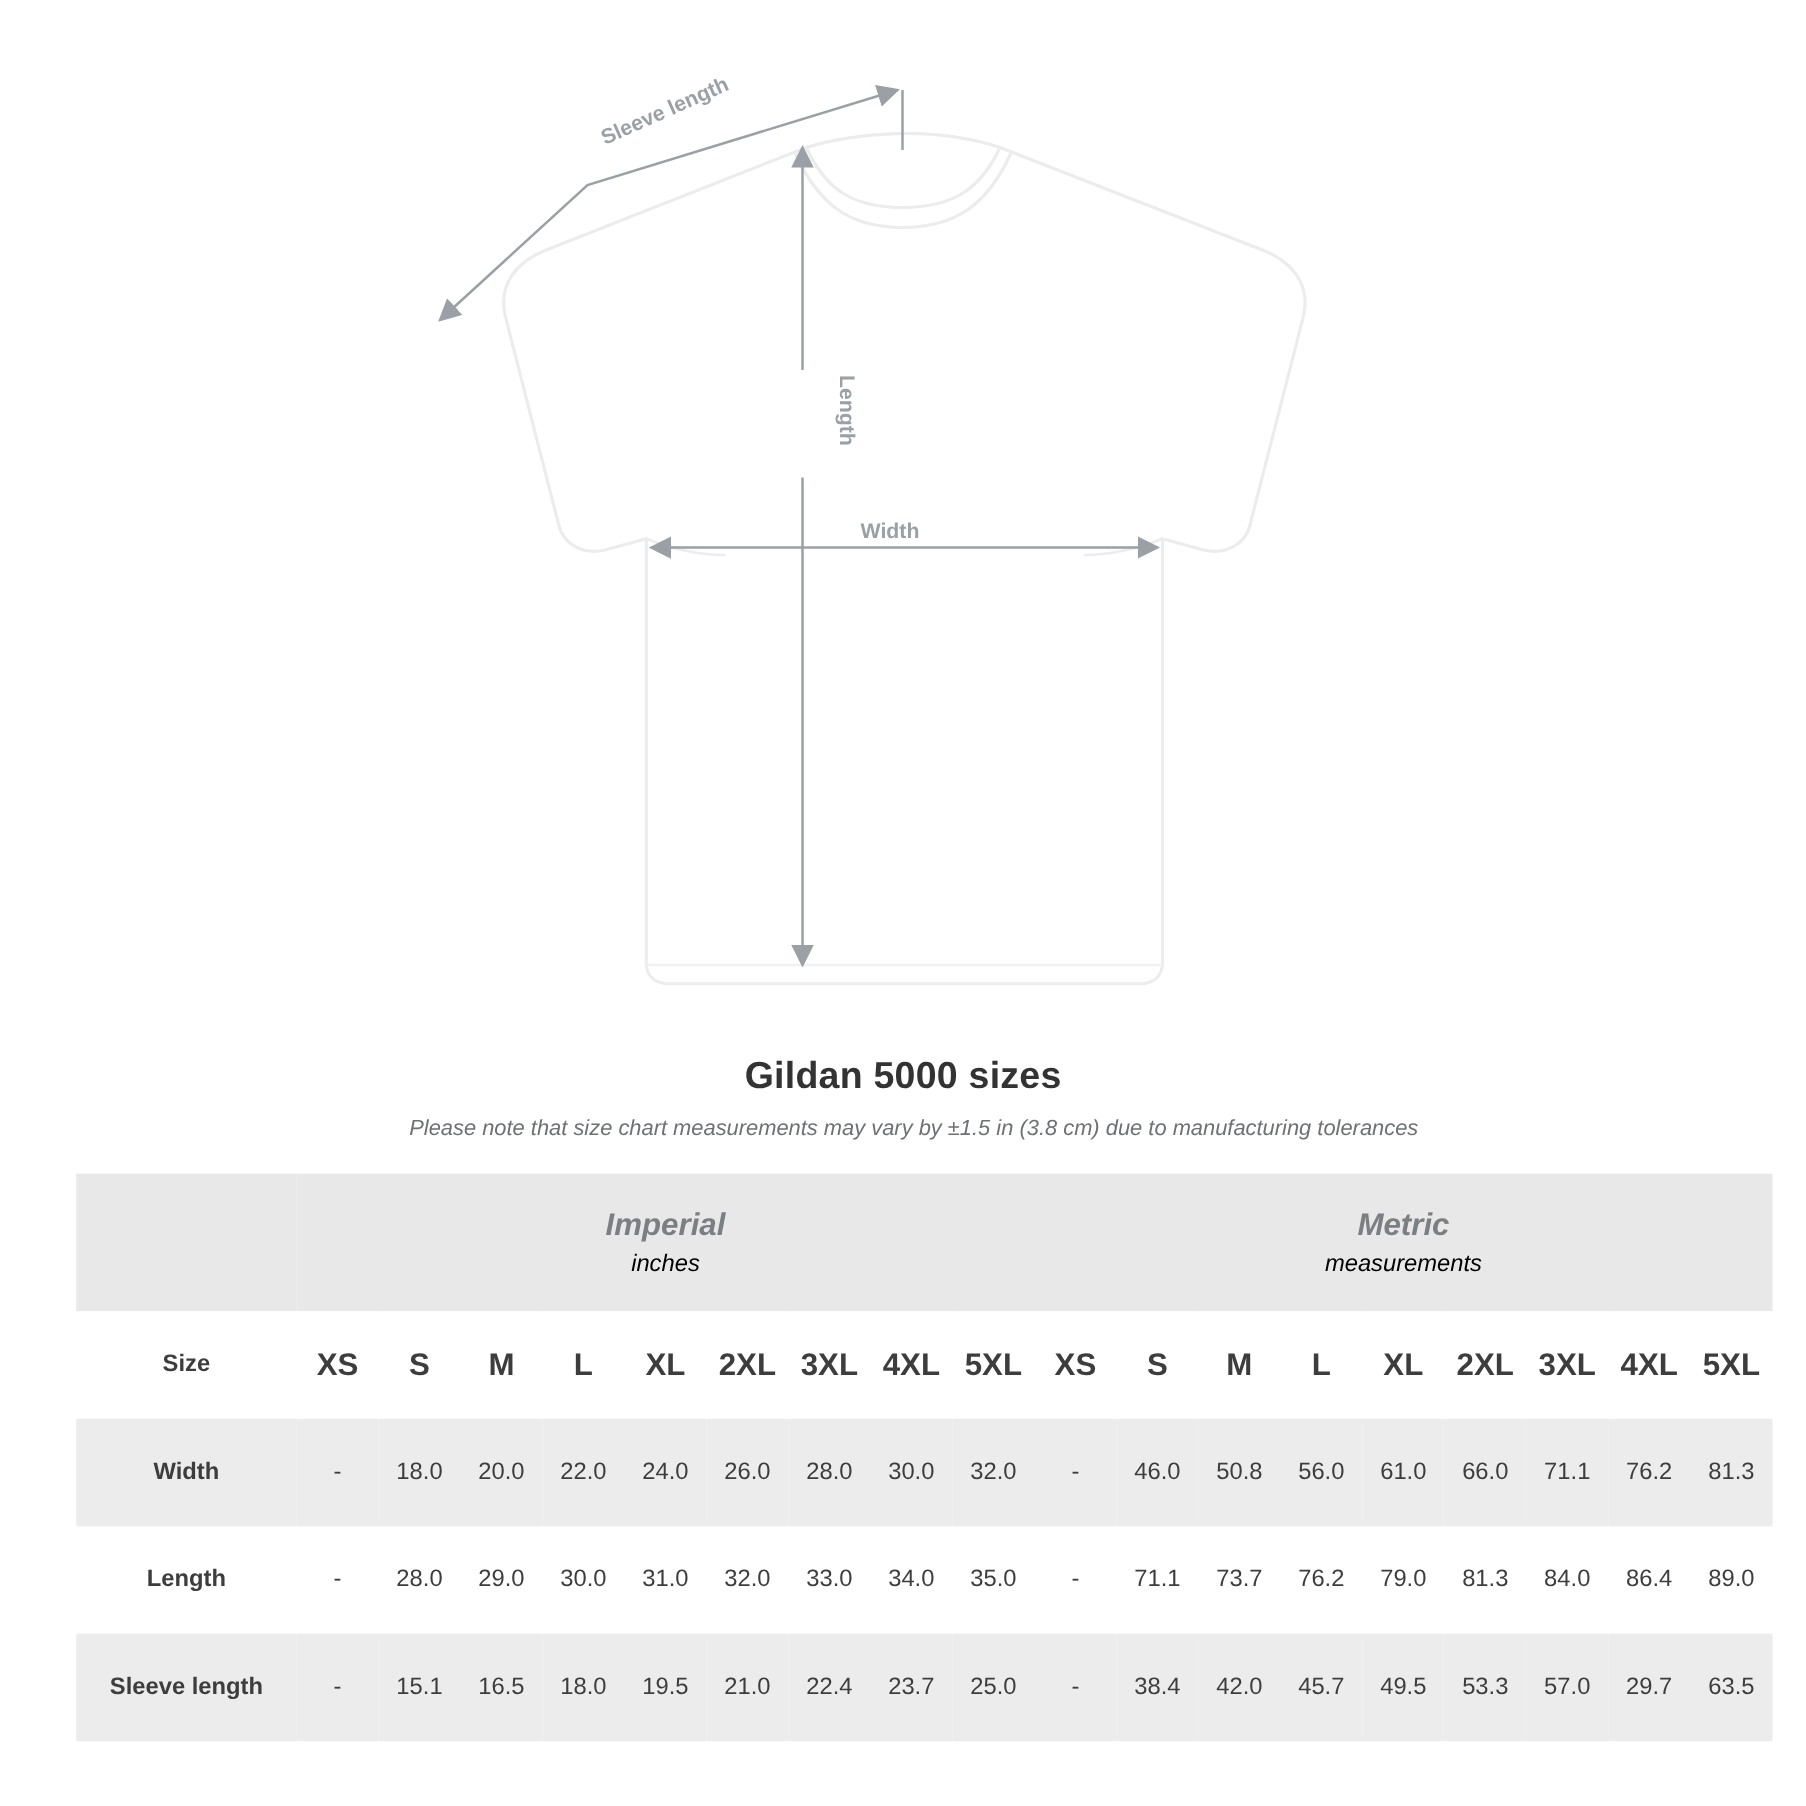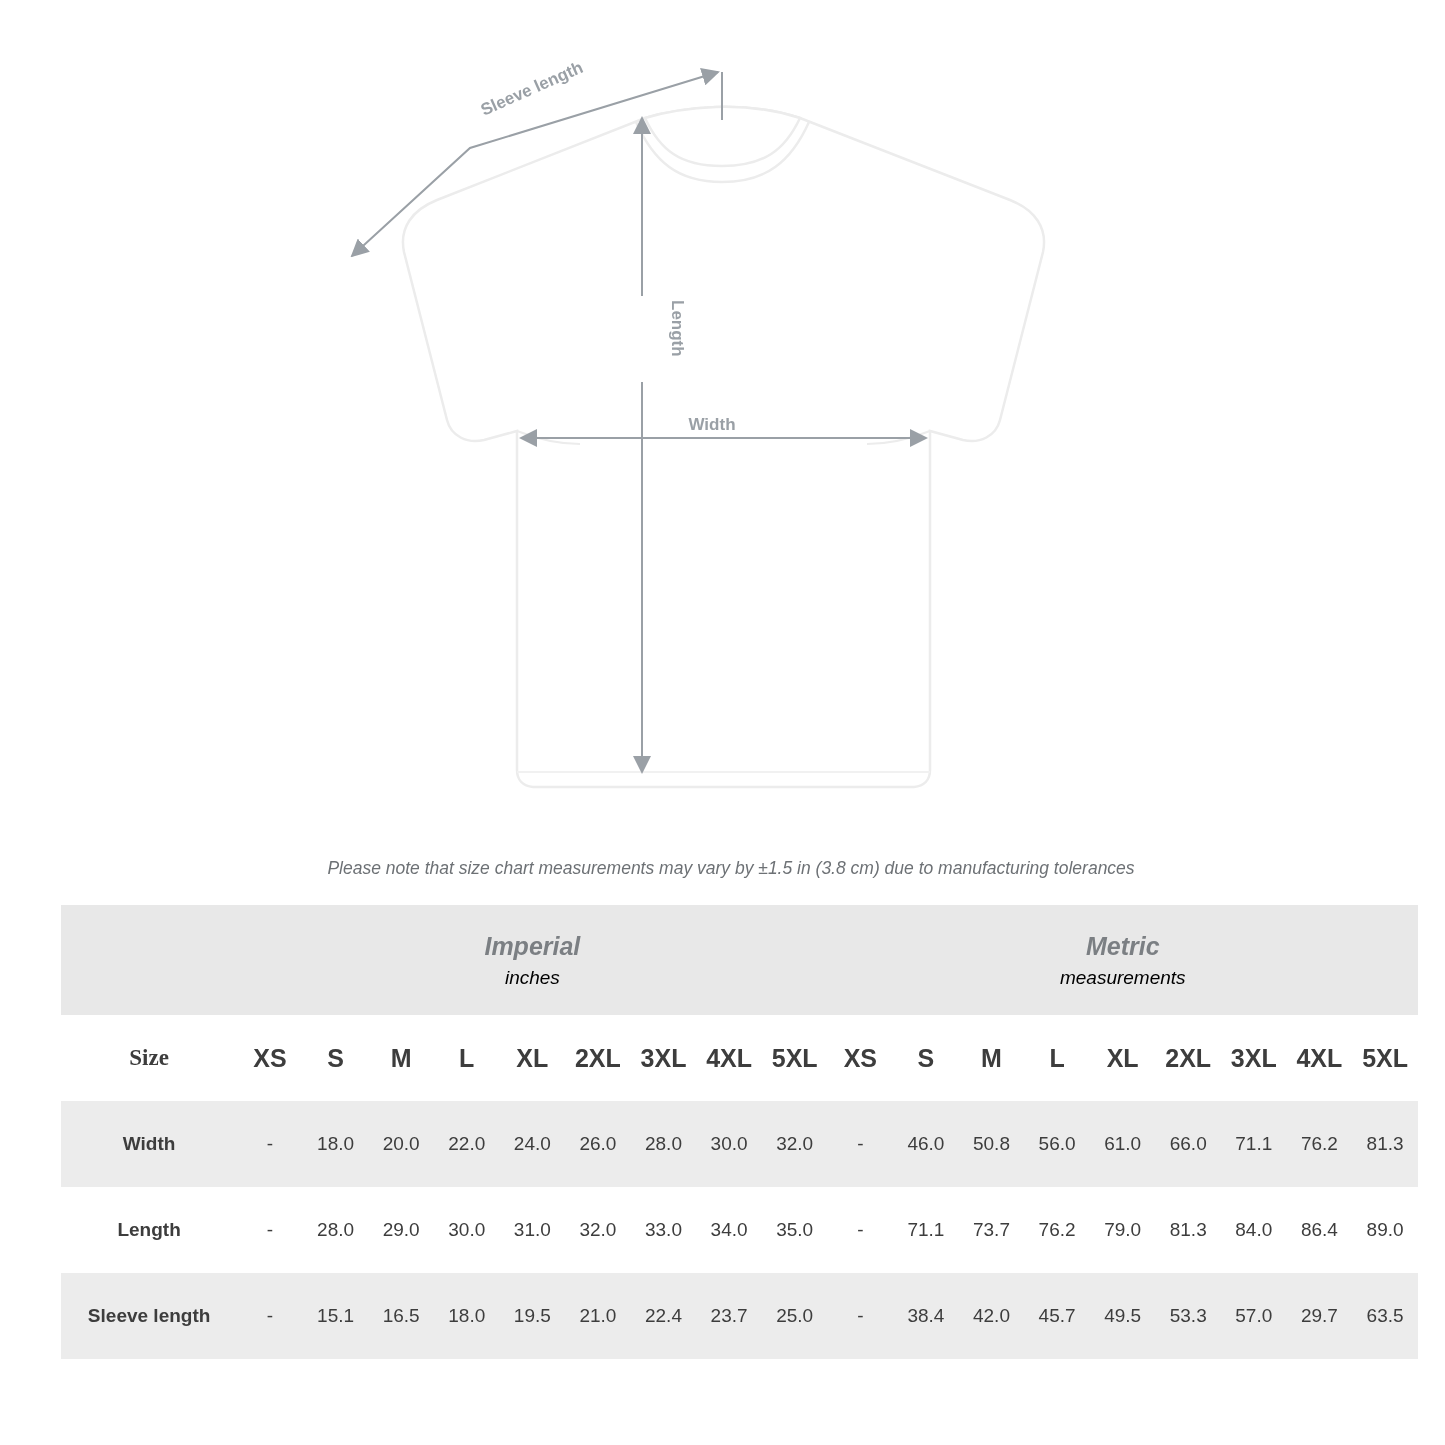--- a/index.html
+++ b/index.html
@@ -93,22 +93,21 @@
     width: 65.5px;
   }
   .row-header td {
     height: 84px;
     font-size: 25px;
     font-weight: bold;
     color: #3d3d3d;
     background: #ffffff;
   }
   .row-header td.rowlabel {
-    font-size: 23px;
-    font-family: Liberation Serif, serif;
+    font-size: 19px;
   }
   .data-row td {
     height: 84px;
     font-size: 19px;
     color: #3d3d3d;
   }
   .data-row.shaded td {
     background: #ececec;
   }
   .data-row td.rowlabel {
@@ -183,20 +182,21 @@
 
       <g>
         <path d="M521,438 L926,438" fill="none" stroke="#9aa0a6" stroke-width="2" marker-start="url(#arrTail)" marker-end="url(#arrHead)"></path>
         <rect x="675" y="412" width="74" height="24" fill="#ffffff"></rect>
         <text class="lbl" x="712" y="430" text-anchor="middle">Width</text>
       </g>
     </svg>
   </div>
 
   <div class="title-block">
+    <div class="chart-title">Gildan 5000 sizes</div>
     <div class="chart-note">Please note that size chart measurements may vary by ±1.5 in (3.8 cm) due to manufacturing tolerances</div>
   </div>
 
   <div class="table-wrap">
     <table class="size-table">
       <colgroup>
         <col class="col-label">
         <col class="col-val">
           <col class="col-val">
           <col class="col-val">

